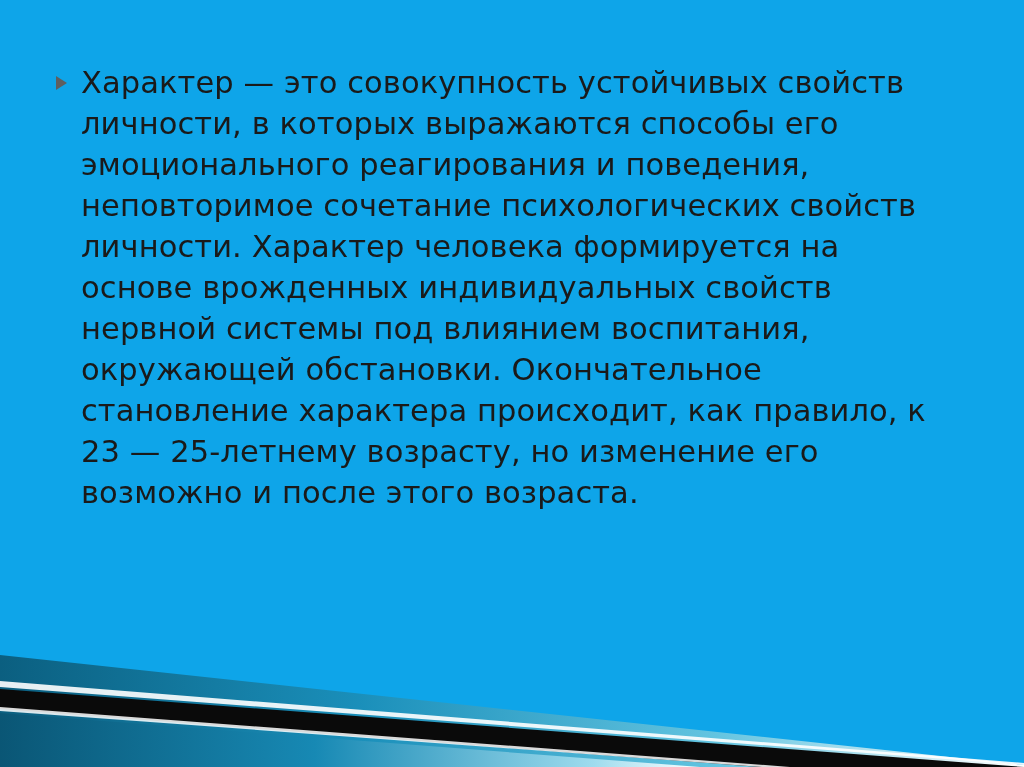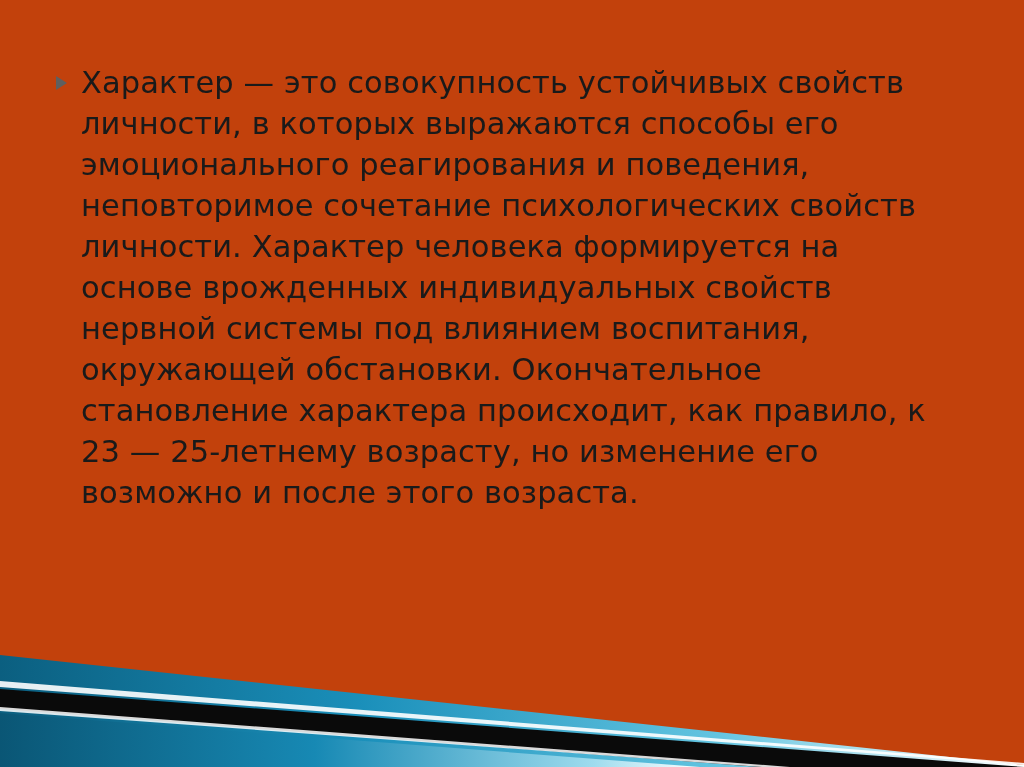--- a/index.html
+++ b/index.html
@@ -10,21 +10,21 @@
     width: 1024px;
     height: 767px;
     background: #ffffff;
     font-family: "DejaVu Sans", sans-serif;
     overflow: hidden;
     position: relative;
   }
   .slide {
     position: absolute;
     inset: 0;
-    background: #c2410c;
+    background: #0ea5e9;
     overflow: hidden;
     text-decoration: underline;
   }
   .content-area {
     position: absolute;
     left: 56px;
     top: 62px;
     width: 900px;
   }
   .bullet-item {

